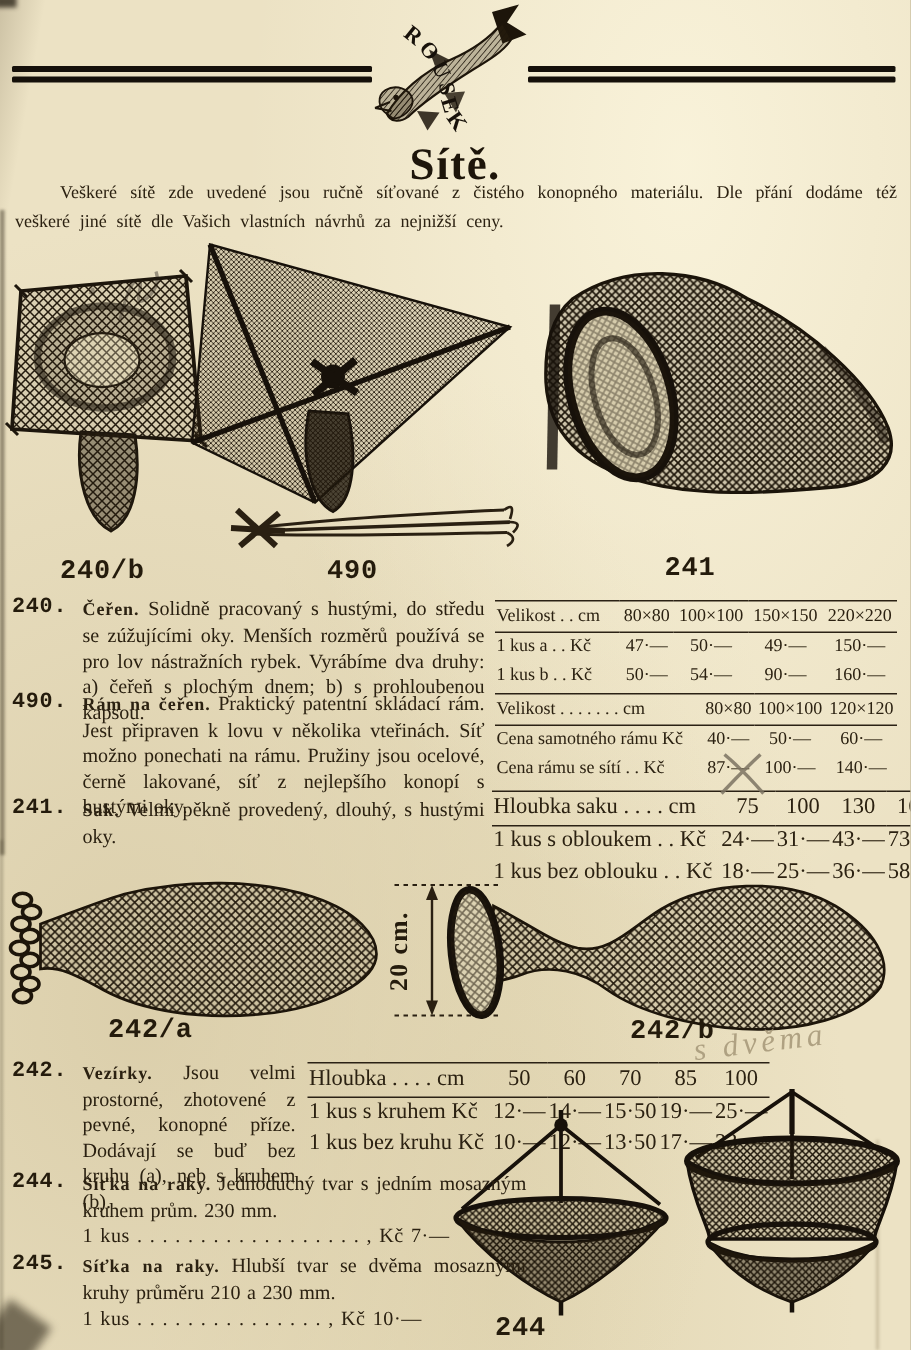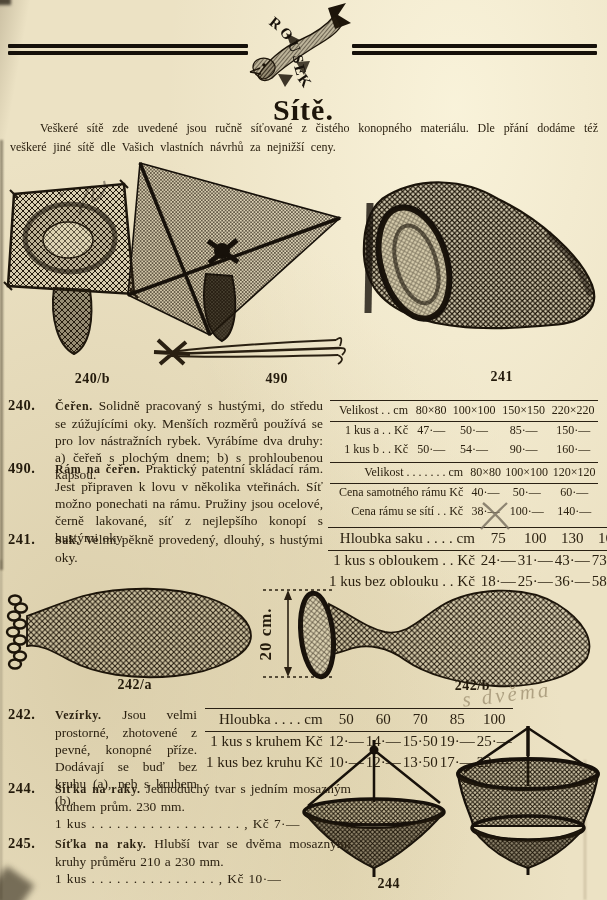--- a/index.html
+++ b/index.html
@@ -22,36 +22,36 @@
 
   
   .bar{position:absolute;height:4px;background:#15100a;border-radius:1px;}
   .title{position:absolute;left:0;top:93px;width:100%;text-align:center;
          font-size:30px;font-weight:bold;letter-spacing:1px;color:#1d150a;}
   .intro{position:absolute;left:10px;top:119px;width:588px;font-size:12px;font-weight:normal;
          line-height:19px;text-align:justify;text-indent:30px;word-spacing:3.5px;color:#2b2111;}
 
   
   .fig{position:absolute;}
-  .figlabel{position:absolute;font-size:14px;font-weight:bold;letter-spacing:.5px;text-align:right;color:#241b0c;}
+  .figlabel{position:absolute;font-size:18px;font-weight:bold;letter-spacing:.5px;text-align:left;color:#241b0c;font-family:Liberation Mono, monospace;}
 
   
   .prow{position:absolute;left:0;width:607px;}
-  .pnum{position:absolute;left:8px;top:0;font-weight:bold;font-size:14.5px;letter-spacing:.5px;color:#241b0c;}
+  .pnum{position:absolute;left:8px;top:0;font-weight:bold;font-size:14.5px;letter-spacing:.5px;color:#241b0c;font-family:Liberation Mono, monospace;}
   .pdesc{position:absolute;top:0;left:55px;font-size:13.4px;line-height:17px;text-align:justify;
          word-spacing:1px;color:#2b2111;}
   .pname{font-weight:bold;font-size:12px;letter-spacing:.6px;}
   .price{font-size:13.4px;letter-spacing:.4px;}
 
   
   .ptable{position:absolute;border-collapse:collapse;border-top:1.4px solid #2a2114;
           font-size:12px;color:#2b2111;table-layout:auto;}
   .ptable td{padding:1.5px 1px 2px;white-space:nowrap;}
   .ptable tr.th td{border-bottom:1.4px solid #2a2114;padding-bottom:3px;}
-  .ptable td.lab{text-align:right;padding-right:5px;}
+  .ptable td.lab{text-align:left;padding-right:5px;}
   .ptable td.val{text-align:center;}
   .t-small{font-size:15px;}
 
   
   .hand{position:absolute;left:462px;top:680px;width:130px;font-style:italic;
         font-size:21px;color:#a59778;letter-spacing:3px;transform:rotate(-7deg);opacity:.85;}
   .pencil{position:absolute;opacity:.85;}
 </style>
 </head>
 <body>
@@ -193,21 +193,21 @@
       <td class="lab">Velikost  .  .  cm</td>
       <td class="val">80×80</td>
       <td class="val">100×100</td>
       <td class="val">150×150</td>
       <td class="val">220×220</td>
     </tr>
     <tr>
       <td class="lab">1 kus a  .  .  Kč</td>
       <td class="val">47·—</td>
       <td class="val">50·—</td>
-      <td class="val">85·—</td>
+      <td class="val">49·—</td>
       <td class="val">150·—</td>
     </tr>
     <tr>
       <td class="lab">1 kus b  .  .  Kč</td>
       <td class="val">50·—</td>
       <td class="val">54·—</td>
       <td class="val">90·—</td>
       <td class="val">160·—</td>
     </tr>
   </tbody>
@@ -222,21 +222,21 @@
       <td class="val">120×120</td>
     </tr>
     <tr>
       <td class="lab">Cena samotného rámu Kč</td>
       <td class="val">40·—</td>
       <td class="val">50·—</td>
       <td class="val">60·—</td>
     </tr>
     <tr>
       <td class="lab">Cena rámu se sítí  .  . Kč</td>
-      <td class="val">38·—</td>
+      <td class="val">87·—</td>
       <td class="val">100·—</td>
       <td class="val">140·—</td>
     </tr>
   </tbody>
     </table>
 
   <table class="ptable t-small" style="left:328px;top:527px;width:272px">
     <tbody>
         <tr class="th">
       <td class="lab">Hloubka saku . . . . cm</td>

